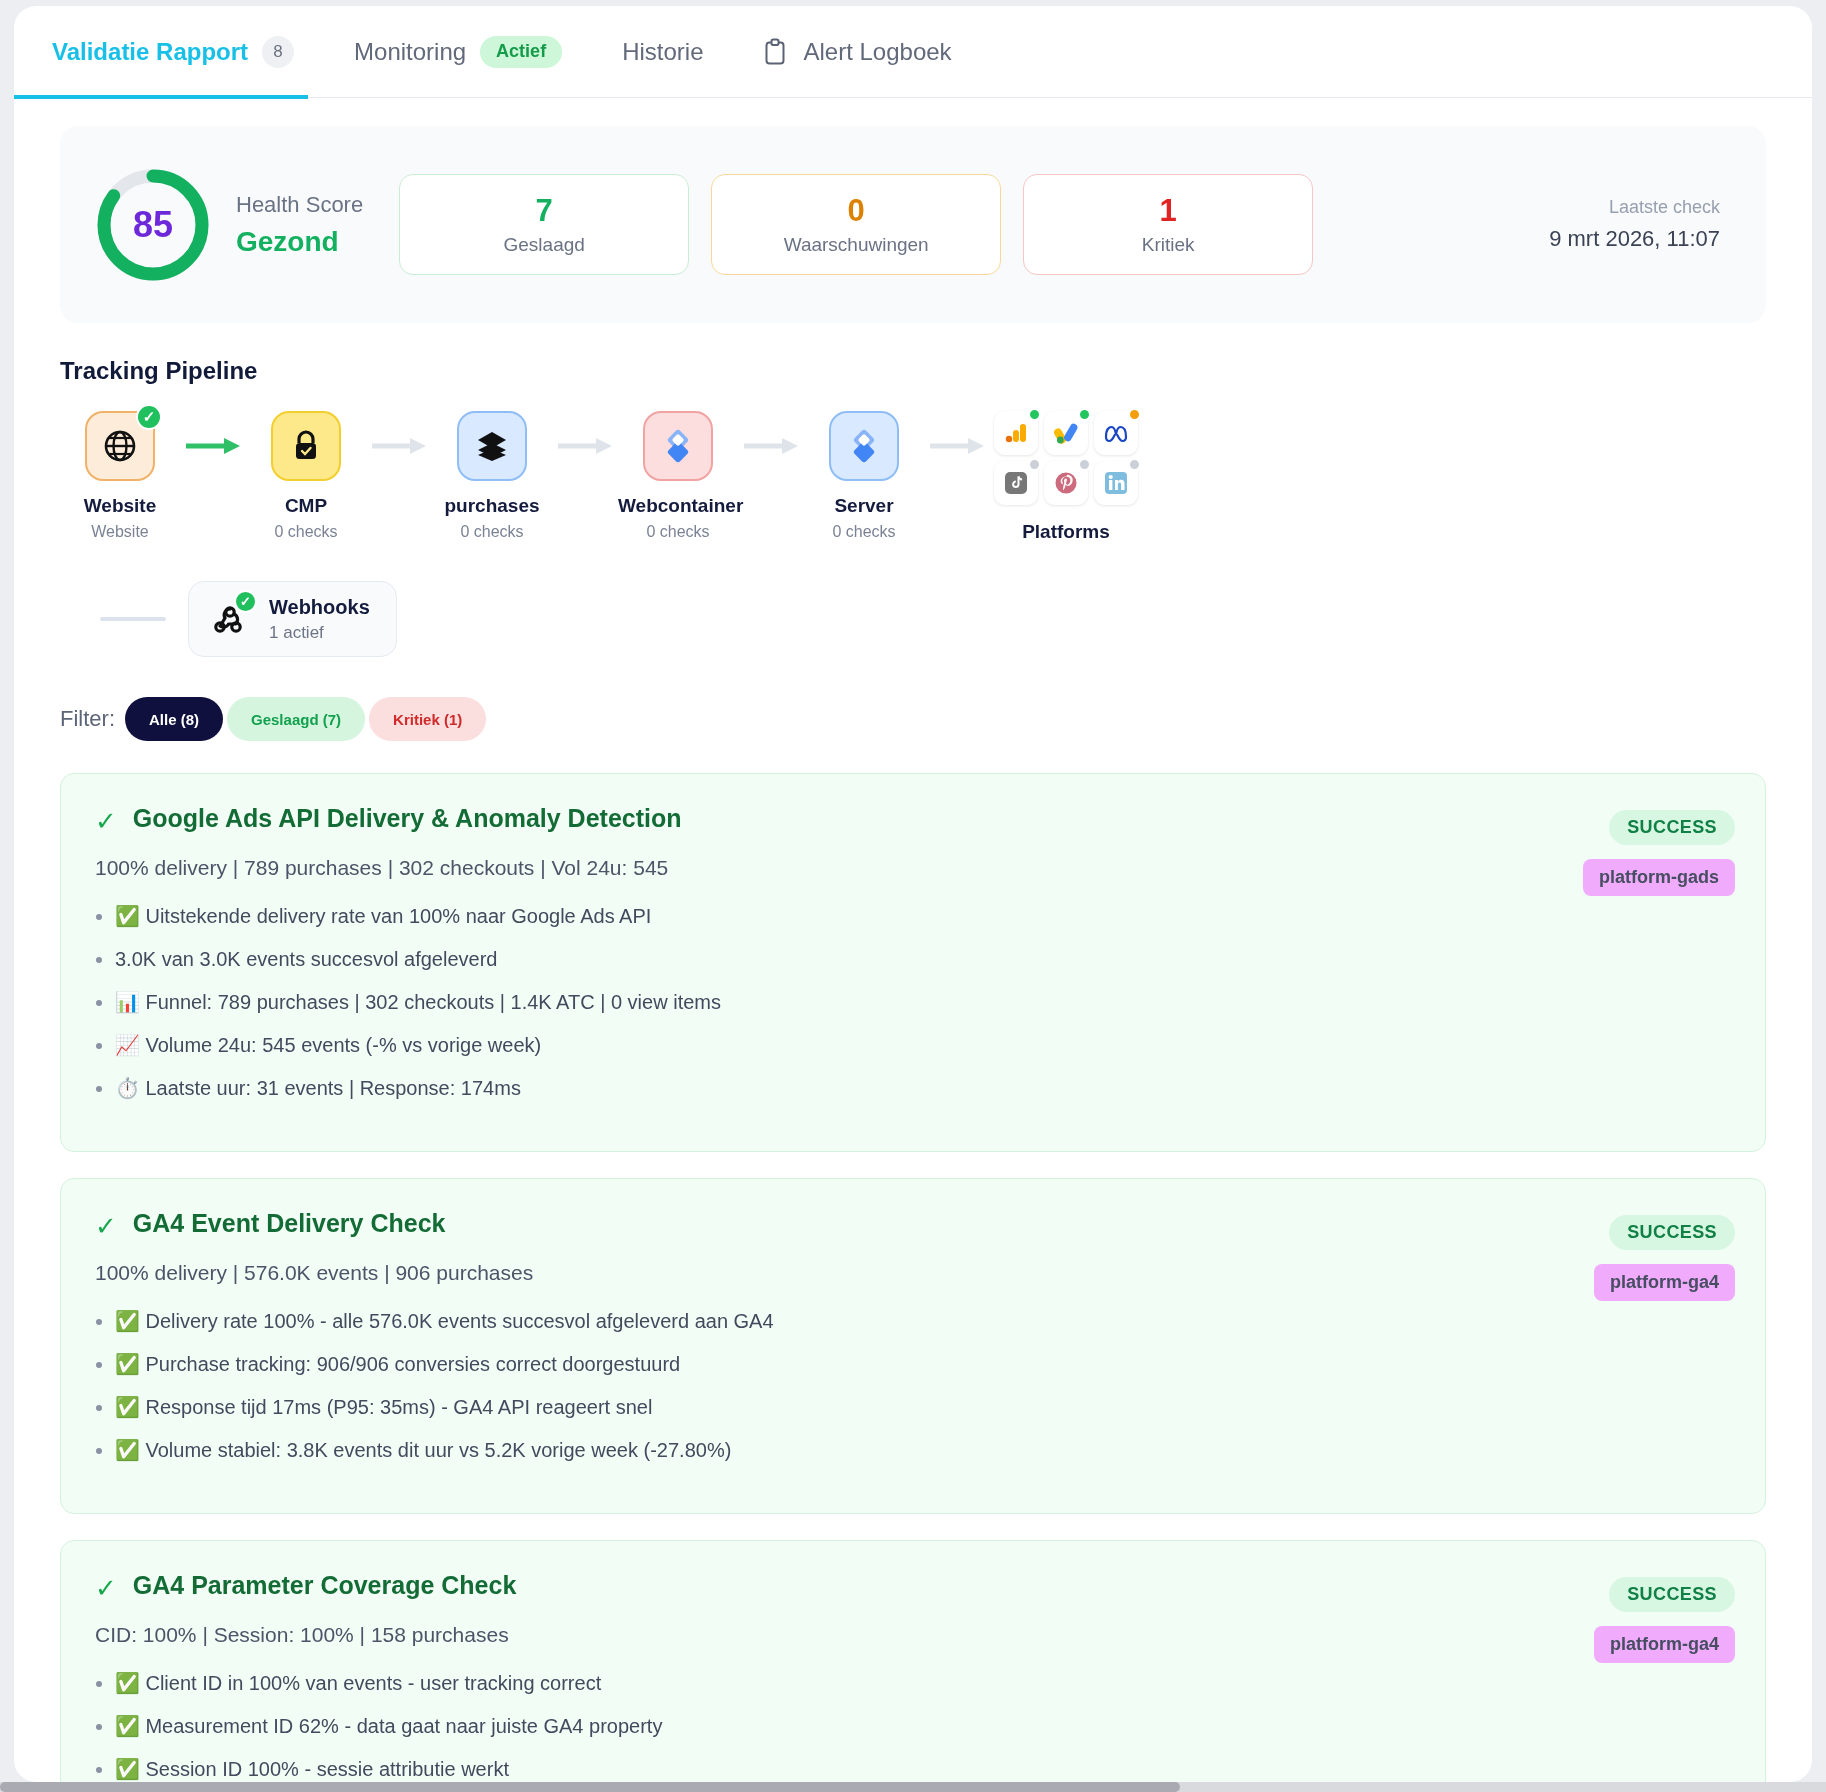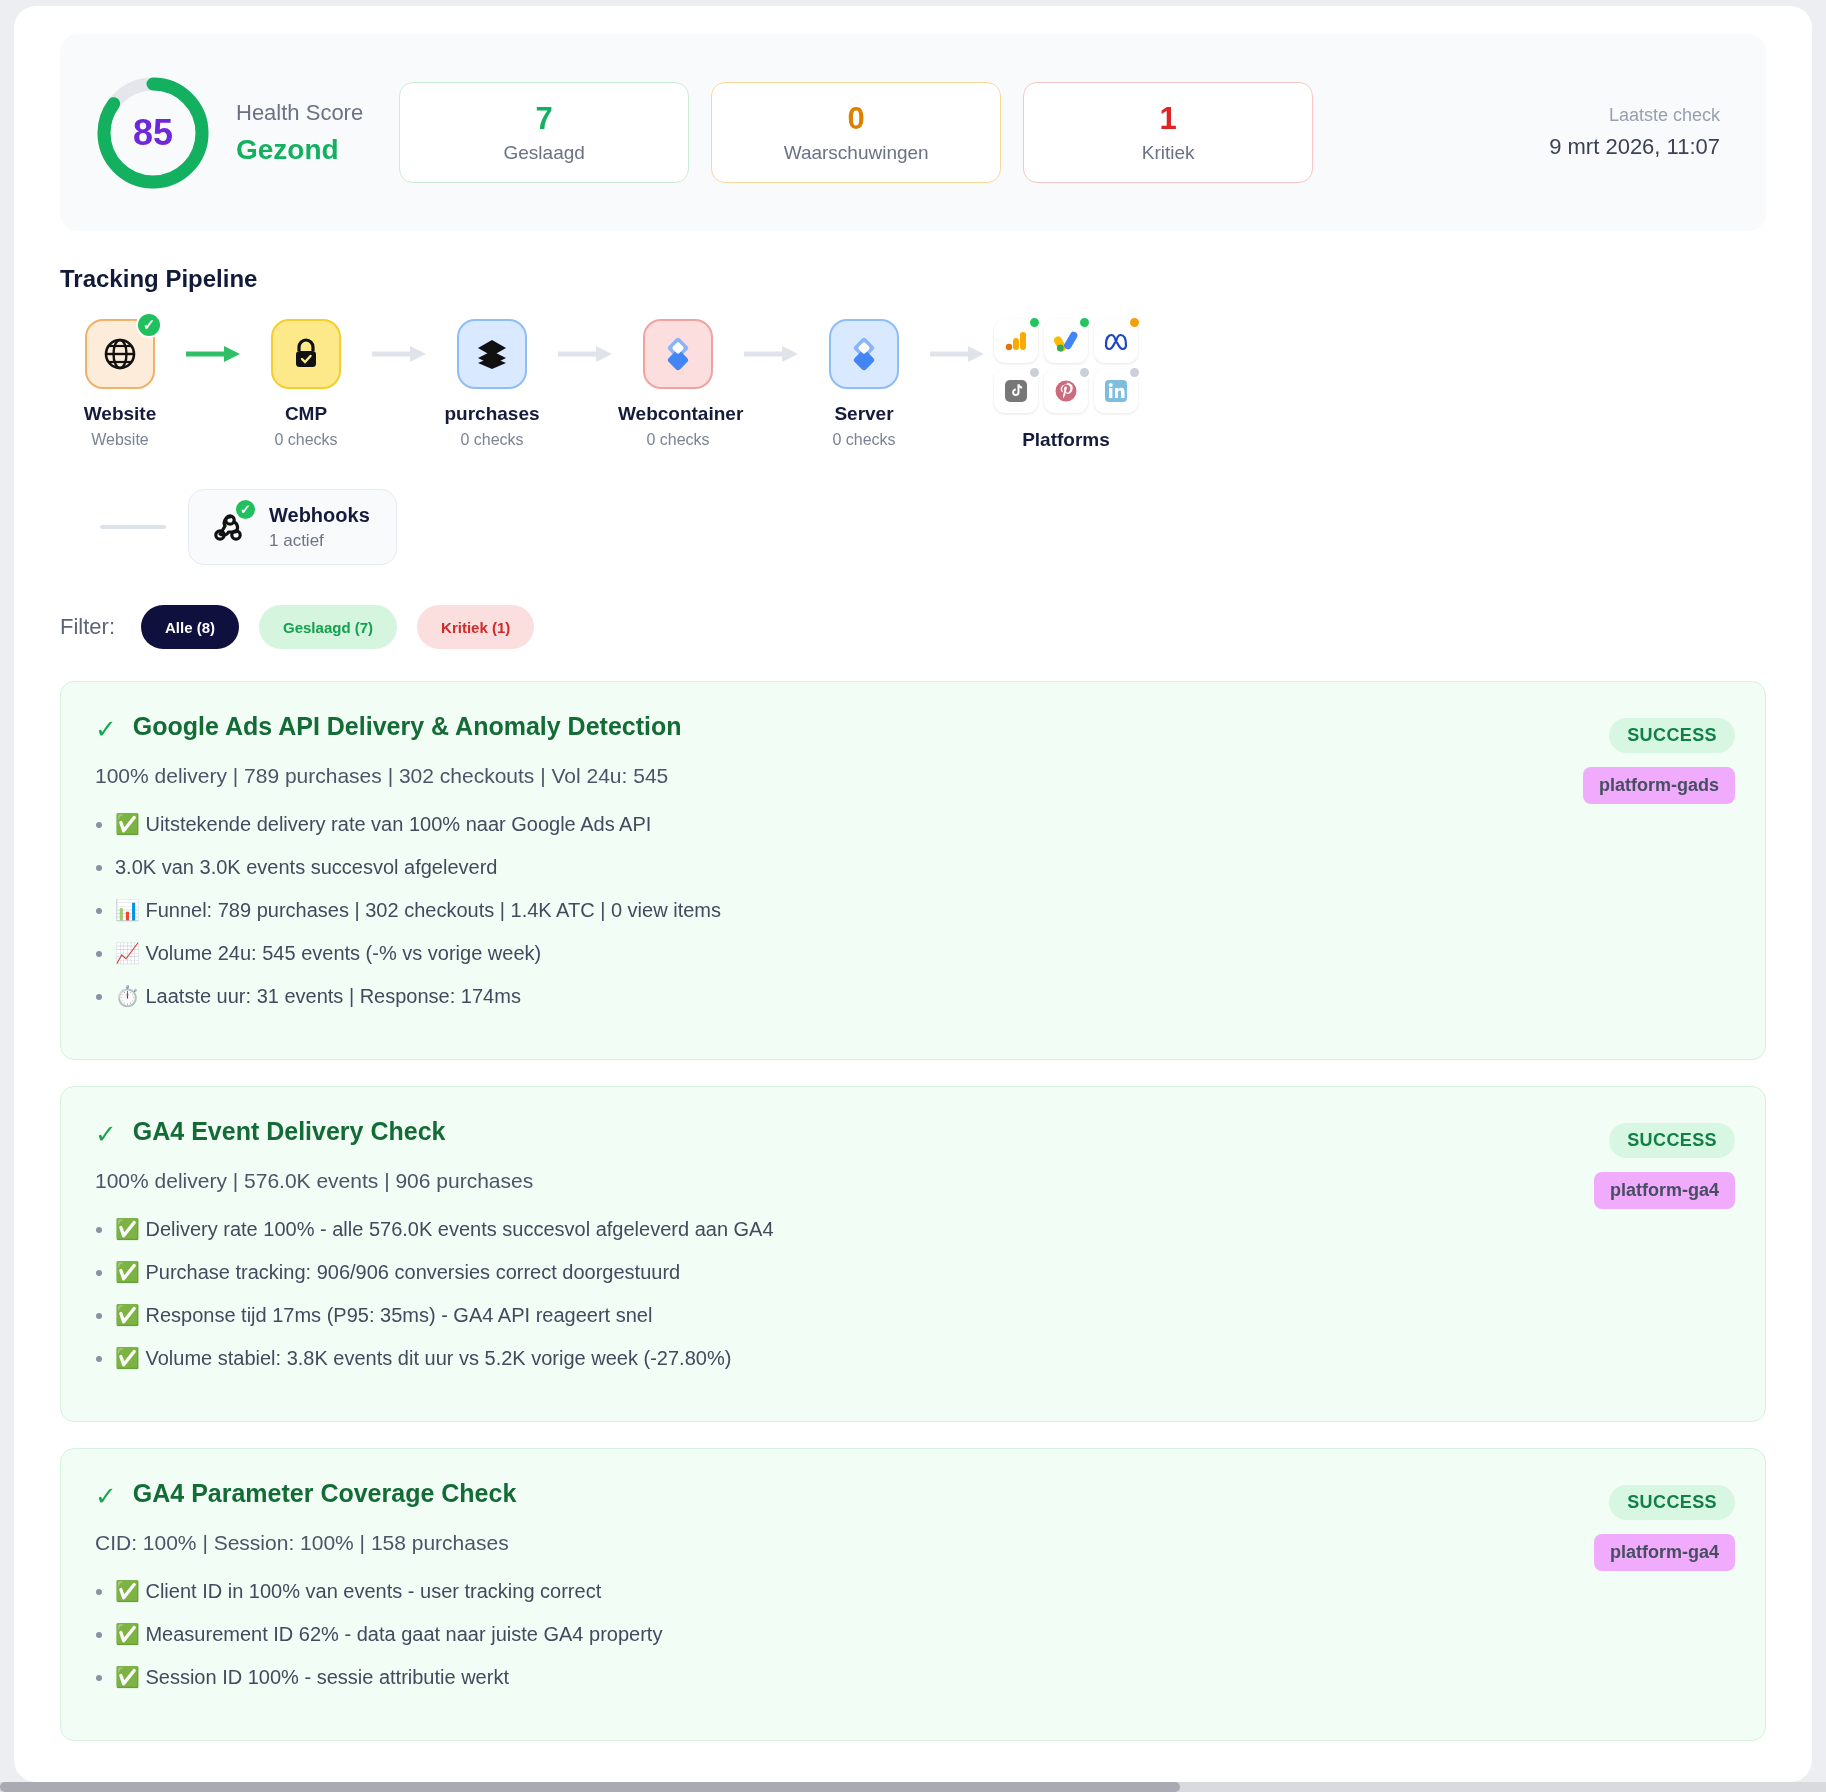--- a/index.html
+++ b/index.html
@@ -150,21 +150,21 @@
     border-radius: 16px;
     height: 76px; padding: 0 26px 0 20px;
     display: flex; align-items: center; gap: 18px;
   }
   .wh-icon { position: relative; width: 42px; height: 42px; display:flex; align-items:center; justify-content:center;}
   .wh-icon .tick { right: -6px; top: -8px; width: 23px; height: 23px; font-size: 13px;}
   .webhook-card .nm { font-size: 20px; font-weight: bold; color: #141b3d; }
   .webhook-card .sub { font-size: 17px; color: #6c7486; margin-top: 4px; }
 
   
-  .filter-row { margin-top: 40px; display: flex; align-items: center; gap: 20px; }
+  .filter-row { margin-top: 40px; display: flex; align-items: center; gap: 4px; }
   .filter-label { font-size: 22px; color: #5d6578; margin-right: 6px; }
   .chip {
     border-radius: 999px; height: 44px;
     padding: 0 24px;
     display: inline-flex; align-items: center; justify-content: center;
     font-size: 15px; font-weight: bold; cursor: pointer;
     border: none;
   }
   .chip.all { background: #10103f; color: #ffffff; }
   .chip.pass { background: #d6f5de; color: #12a14e; }
@@ -208,20 +208,42 @@
     position: absolute; left: 0; right: 0; bottom: 0;
     height: 10px; background: #d9dade;
   }
   .hscroll .thumb { height: 10px; width: 1180px; background: #a9aab2; border-radius: 5px;}
 </style>
 </head>
 <body>
 
 <div class="page-shell">
 
+  <div class="tabbar">
+    <div class="tab active">
+      <span>Validatie Rapport</span>
+      <span class="tab-count">8</span>
+    </div>
+    <div class="tab">
+      <span>Monitoring</span>
+      <span class="tab-pill">Actief</span>
+    </div>
+    <div class="tab">
+      <span>Historie</span>
+    </div>
+    <div class="tab">
+      <span class="clip-icon">
+        <svg width="24" height="28" viewBox="0 0 24 28" fill="none">
+          <rect x="3.5" y="4.5" width="17" height="21" rx="3" stroke="#5b6274" stroke-width="2"></rect>
+          <rect x="8.5" y="1.5" width="7" height="5.5" rx="1.8" fill="#fff" stroke="#5b6274" stroke-width="2"></rect>
+        </svg>
+      </span>
+      <span>Alert Logboek</span>
+    </div>
+  </div>
 
   <div class="content">
 
     <div class="health-panel">
       <div class="gauge">
         <svg width="118" height="118" viewBox="0 0 118 118">
           <circle cx="59" cy="59" r="49" fill="none" stroke="#e3e6eb" stroke-width="13"></circle>
           <circle cx="59" cy="59" r="49" fill="none" stroke="#12b05f" stroke-width="13" stroke-linecap="round" stroke-dasharray="261.8 307.9" transform="rotate(-90 59 59)"></circle>
         </svg>
         <div class="label">85</div>

